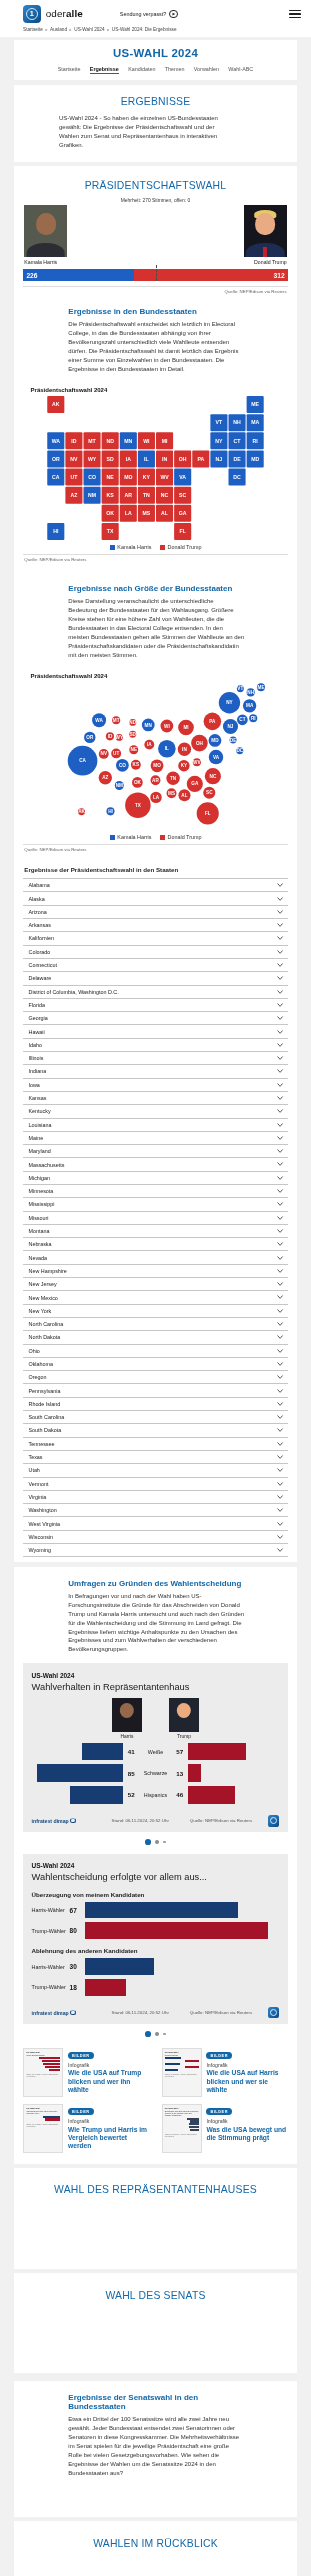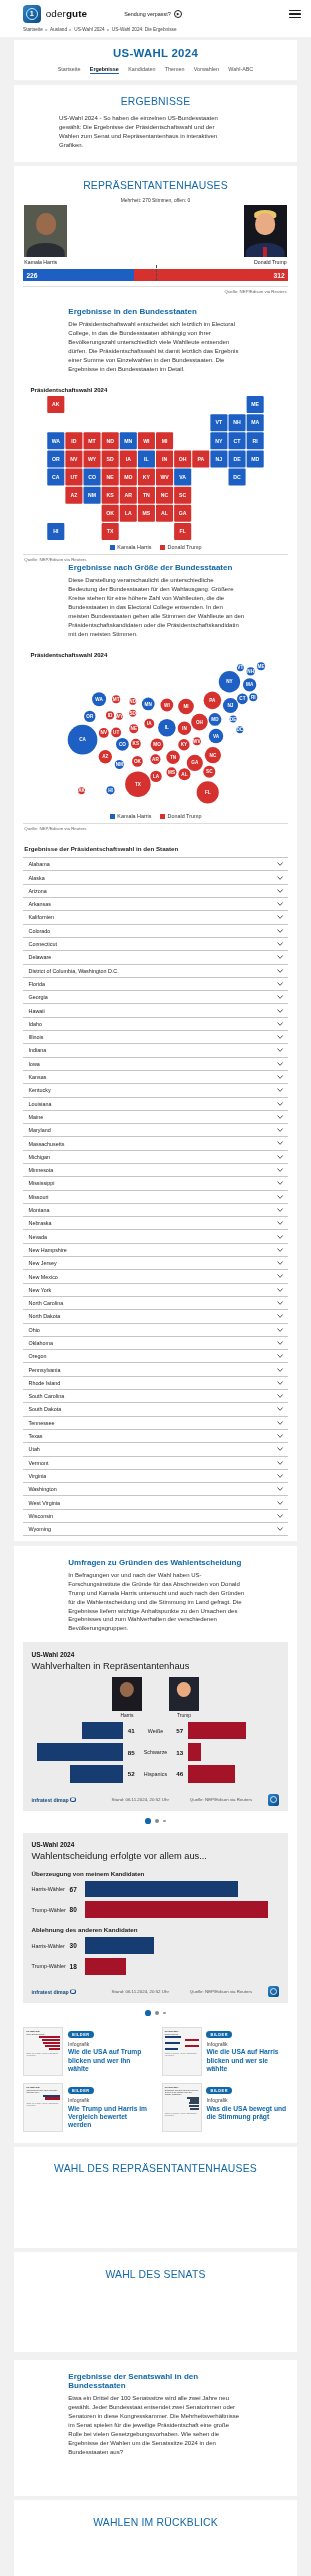--- a/index.html
+++ b/index.html
@@ -155,21 +155,21 @@
   .senate-results { padding:12.4px 9.3px;margin-top:8px; }
 </style>
 </head>
 <body>
 
 <header class="site-header" data-name="site-header">
   <div class="hdr-row">
     <div class="ts-logo" data-name="tagesschau-logo-icon">
       <div class="globe" data-name="ard-one-glyph">1</div>
     </div>
-    <div class="brand" data-name="brand-wordmark"><span>oder</span><b>gute</b></div>
+    <div class="brand" data-name="brand-wordmark"><span>oder</span><b>alle</b></div>
     <div class="missed" data-name="missed-show-link">
       <span data-name="missed-show-label">Sendung verpasst?</span>
       <span class="play-ic" data-name="play-icon">▶</span>
     </div>
     <div class="burger" data-name="hamburger-menu-icon">
         <div></div>
         <div></div>
         <div></div>
       </div>
   </div>
@@ -195,21 +195,21 @@
       <div class="tab" data-name="tab-wahl-abc">Wahl-ABC</div>
     </div>
 </section>
 
 <section class="card intro" data-name="intro-card">
   <h2 class="big-heading" data-name="intro-heading">ERGEBNISSE</h2>
   <p class="para indent" data-name="intro-text">US-Wahl 2024 - So haben die einzelnen US-Bundesstaaten gewählt: Die Ergebnisse der Präsidentschaftswahl und der Wahlen zum Senat und Repräsentantenhaus in interaktiven Grafiken.</p>
 </section>
 
 <section class="card prez" data-name="president-card">
-  <h2 class="big-heading" data-name="president-heading">REPRÄSENTANTENHAUSES</h2>
+  <h2 class="big-heading" data-name="president-heading">PRÄSIDENTSCHAFTSWAHL</h2>
   <div class="majority" data-name="majority-note">Mehrheit: 270 Stimmen, offen: 0</div>
 
   <div class="cands" data-name="candidates-block">
     <div class="photo harris" data-name="harris-photo">
         <div class="head"></div>
         <div class="body"></div>
       </div>
     <div class="photo trump" data-name="trump-photo">
         <div class="hair"></div>
         <div class="head"></div>
@@ -444,21 +444,21 @@
         <span class="swatch" data-name="legend-swatch-icon" style="background: rgb(30, 95, 196);"></span>
         <span>Kamala Harris</span>
       </span>
       <span class="key" data-name="legend-key">
         <span class="swatch" data-name="legend-swatch-icon" style="background: rgb(213, 49, 46);"></span>
         <span>Donald Trump</span>
       </span>
     </div>
   <div class="src-line" data-name="map-source">Quelle: NEP/Edison via Reuters</div>
 
-  <div style="margin-top:1px;">
+  <div style="margin-top:22px;">
     <h3 class="sub-heading indent" data-name="size-section-heading">Ergebnisse nach Größe der Bundesstaaten</h3>
     <p class="para indent" data-name="size-section-text">Diese Darstellung veranschaulicht die unterschiedliche Bedeutung der Bundesstaaten für den Wahlausgang. Größere Kreise stehen für eine höhere Zahl von Wahlleuten, die die Bundesstaaten in das Electoral College entsenden. In den meisten Bundesstaaten gehen alle Stimmen der Wahlleute an den Präsidentschaftskandidaten oder die Präsidentschaftskandidatin mit den meisten Stimmen.</p>
   </div>
   <div class="mini-label" data-name="bubble-map-label">Präsidentschaftswahl 2024</div>
 
   <svg id="bubbleMap" width="264" height="150" viewBox="0 0 510 290" style="display:block;margin:0 auto;" data-name="us-bubble-cartogram">
       <g data-name="state-bubble-AK">
         <circle cx="111" cy="253" r="6.754998149518621" fill="#d5312e"></circle>
         <text x="111" y="256" text-anchor="middle" class="bubble-label" font-size="6.5">AK</text>
       </g>

